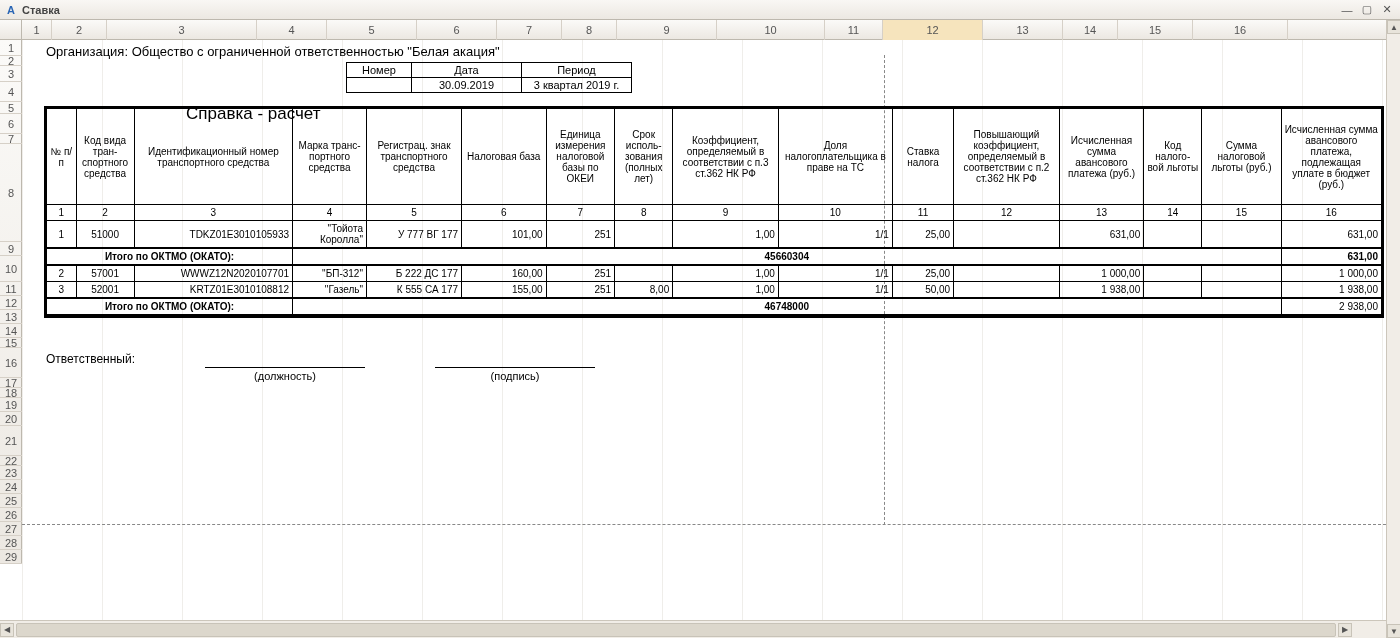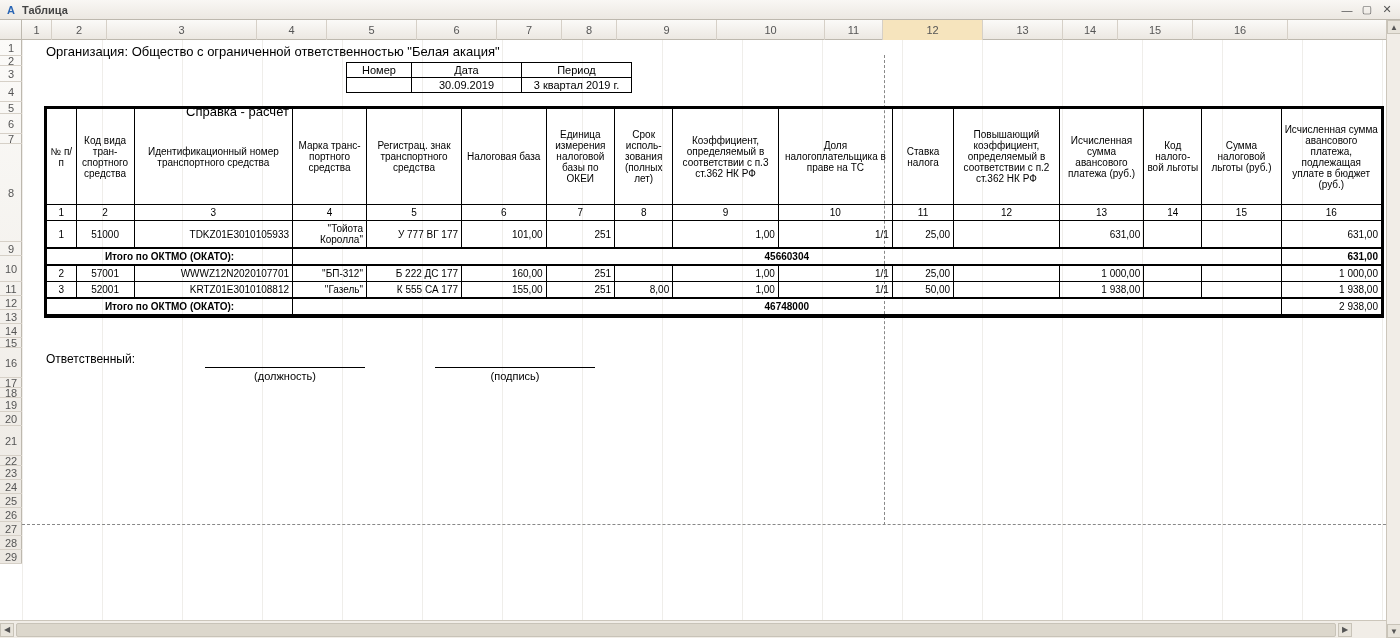--- a/index.html
+++ b/index.html
@@ -118,21 +118,21 @@
   .hdrtable td, .hdrtable th {
     border: 1px solid #000;
     padding: 1px 6px;
     text-align: center;
     font-size: 11px;
   }
   .hdrtable th { font-weight: normal; }
   .ref-label {
     position: absolute;
     left: 140px; top: 42px;
-    font-size: 13px;
+    font-size: 17px;
   }
   .subtitle {
     font-size: 14px;
     font-weight: bold;
     margin-top: 22px;
   }
   .maintable {
     border-collapse: collapse;
     width: 1336px;
     margin-top: 6px;
@@ -187,21 +187,21 @@
     font-size: 8px; color: #555;
   }
   .sb-track { flex: 1; background: #f1ede7; }
   .sb-thumb-h { height: 14px; width: 1320px; background: #dcd7cc; border: 1px solid #c8c3b8; border-radius: 2px; margin: 0 2px; }
 </style>
 </head>
 <body>
 
 <div class="titlebar">
   <span class="ticon">A</span>
-  <span class="title">Таблица</span>
+  <span class="title">Ставка</span>
   <span class="winbtn">—</span>
   <span class="winbtn">▢</span>
   <span class="winbtn">✕</span>
 </div>
 
 <div class="workarea">
 
   <div class="colheads">
     <div class="corner"></div>
     <div class="colcell" style="width:30px">1</div>

